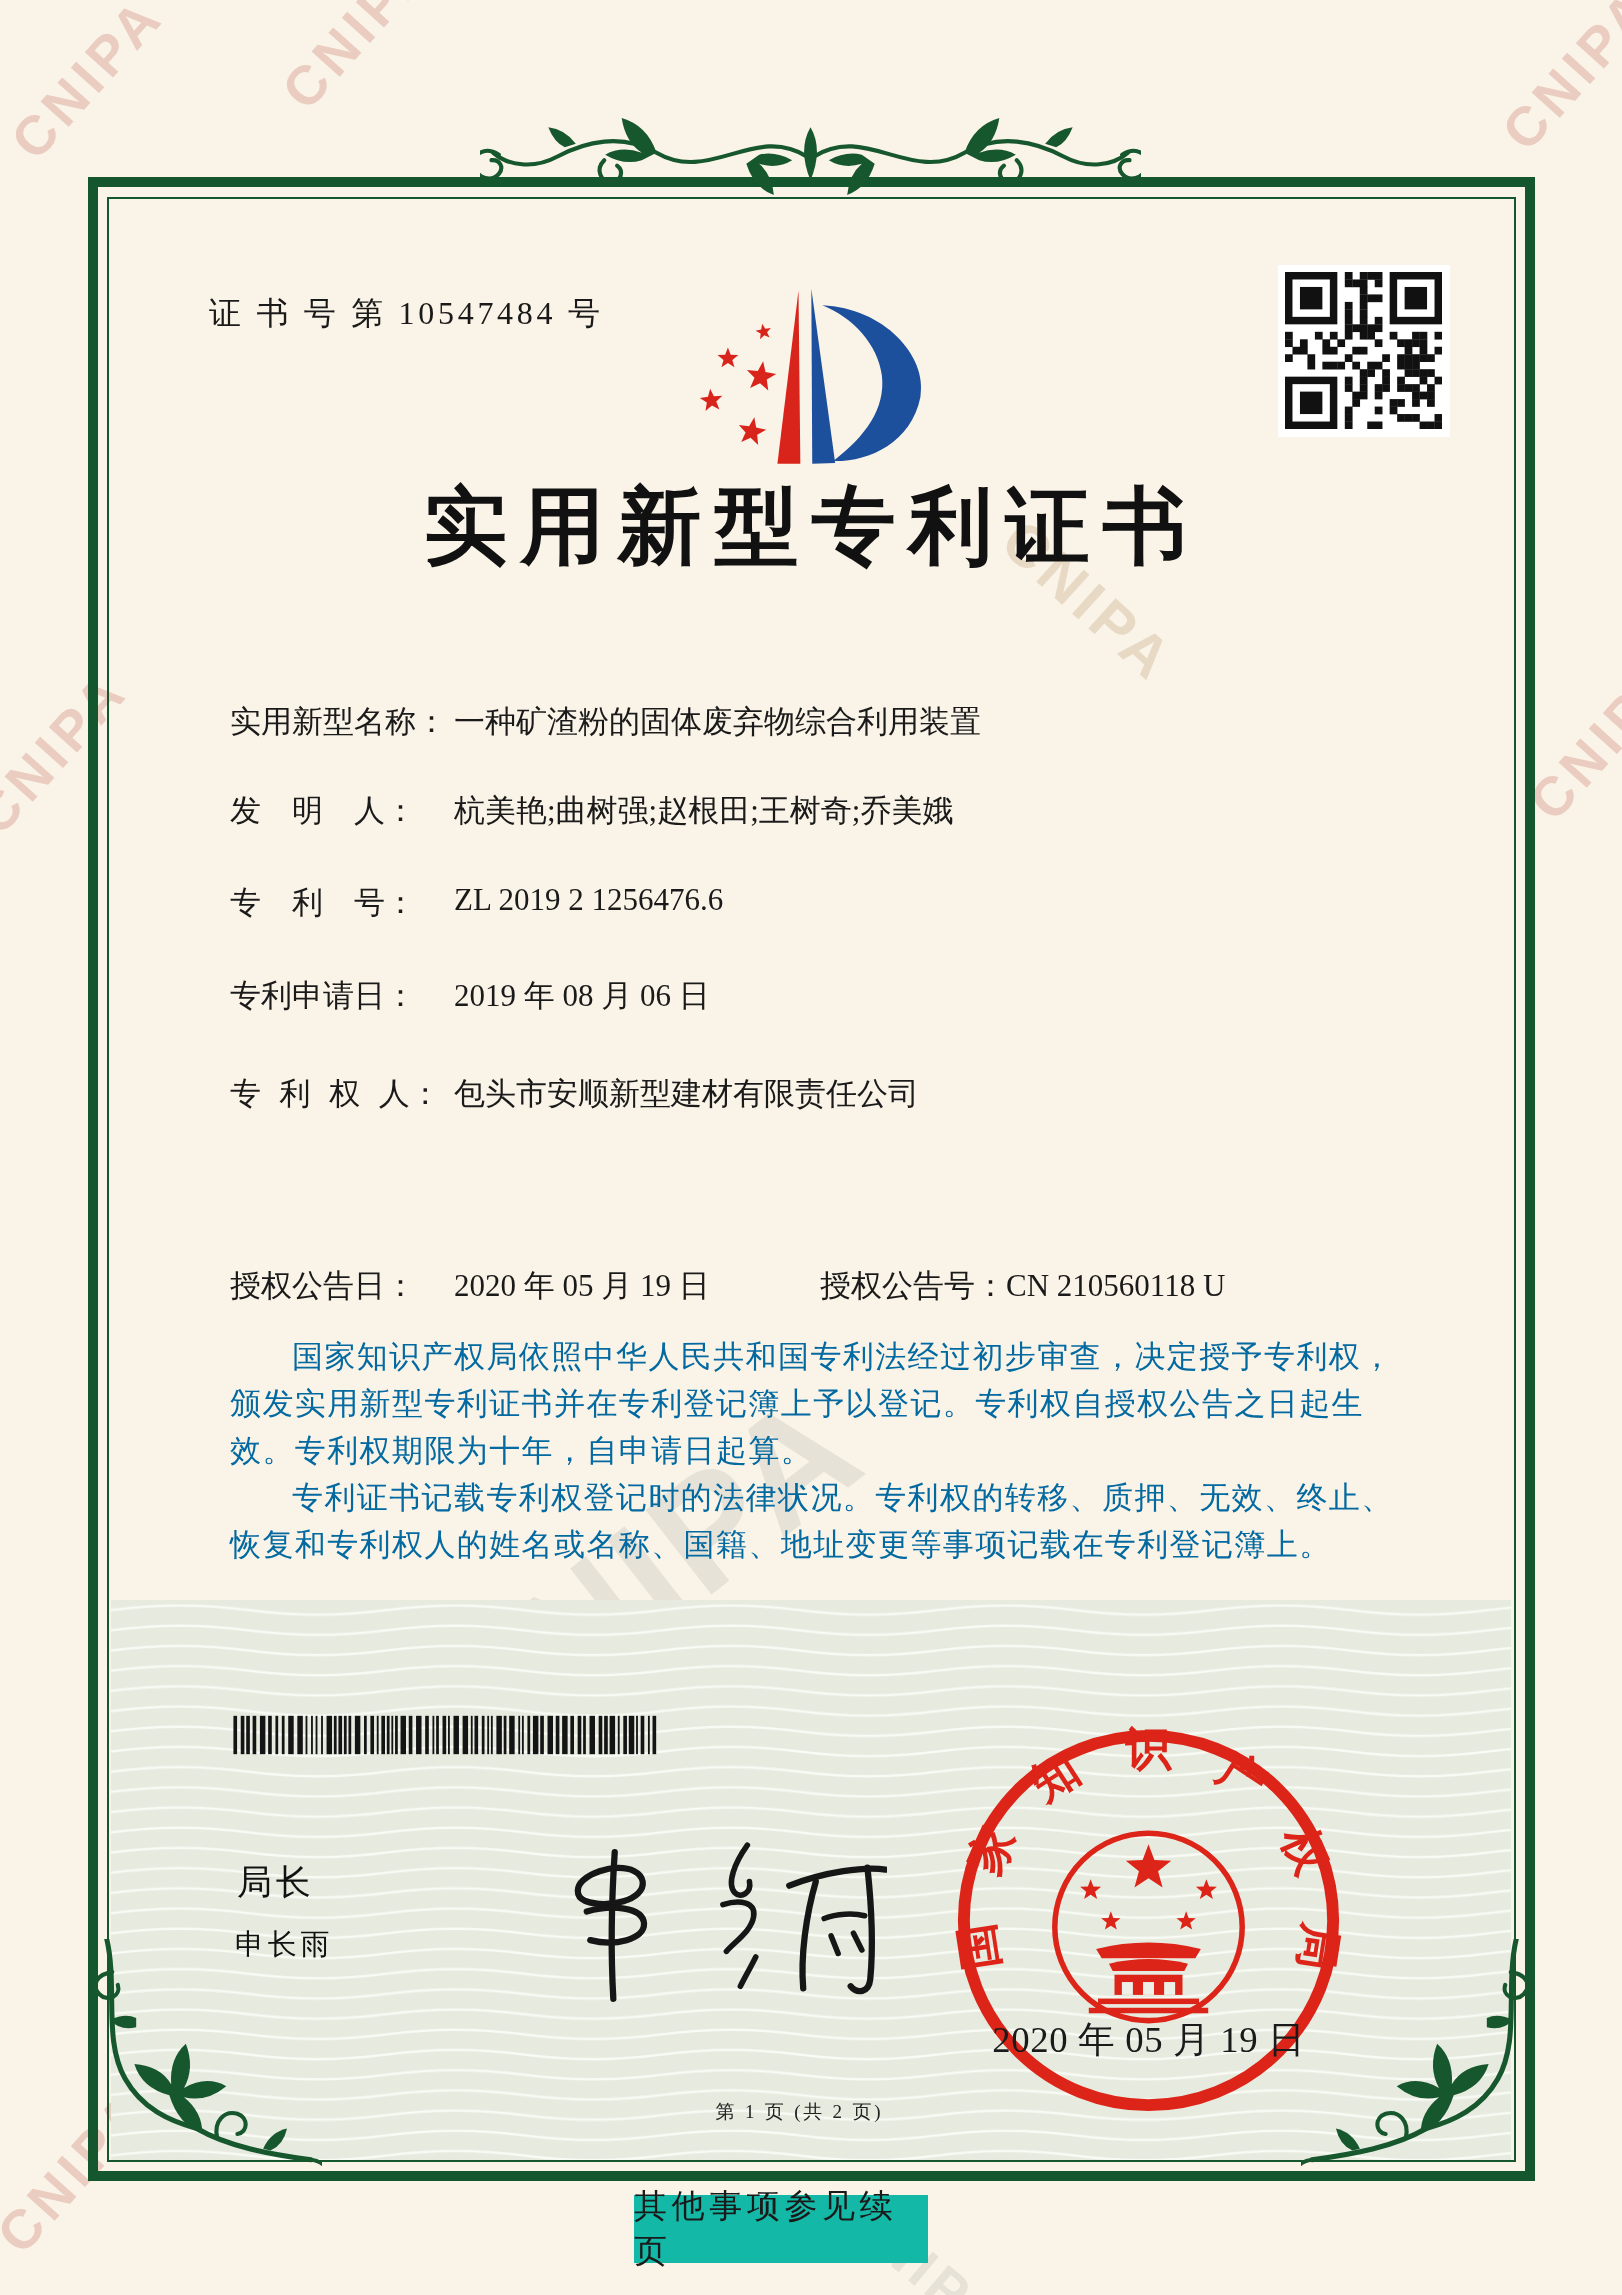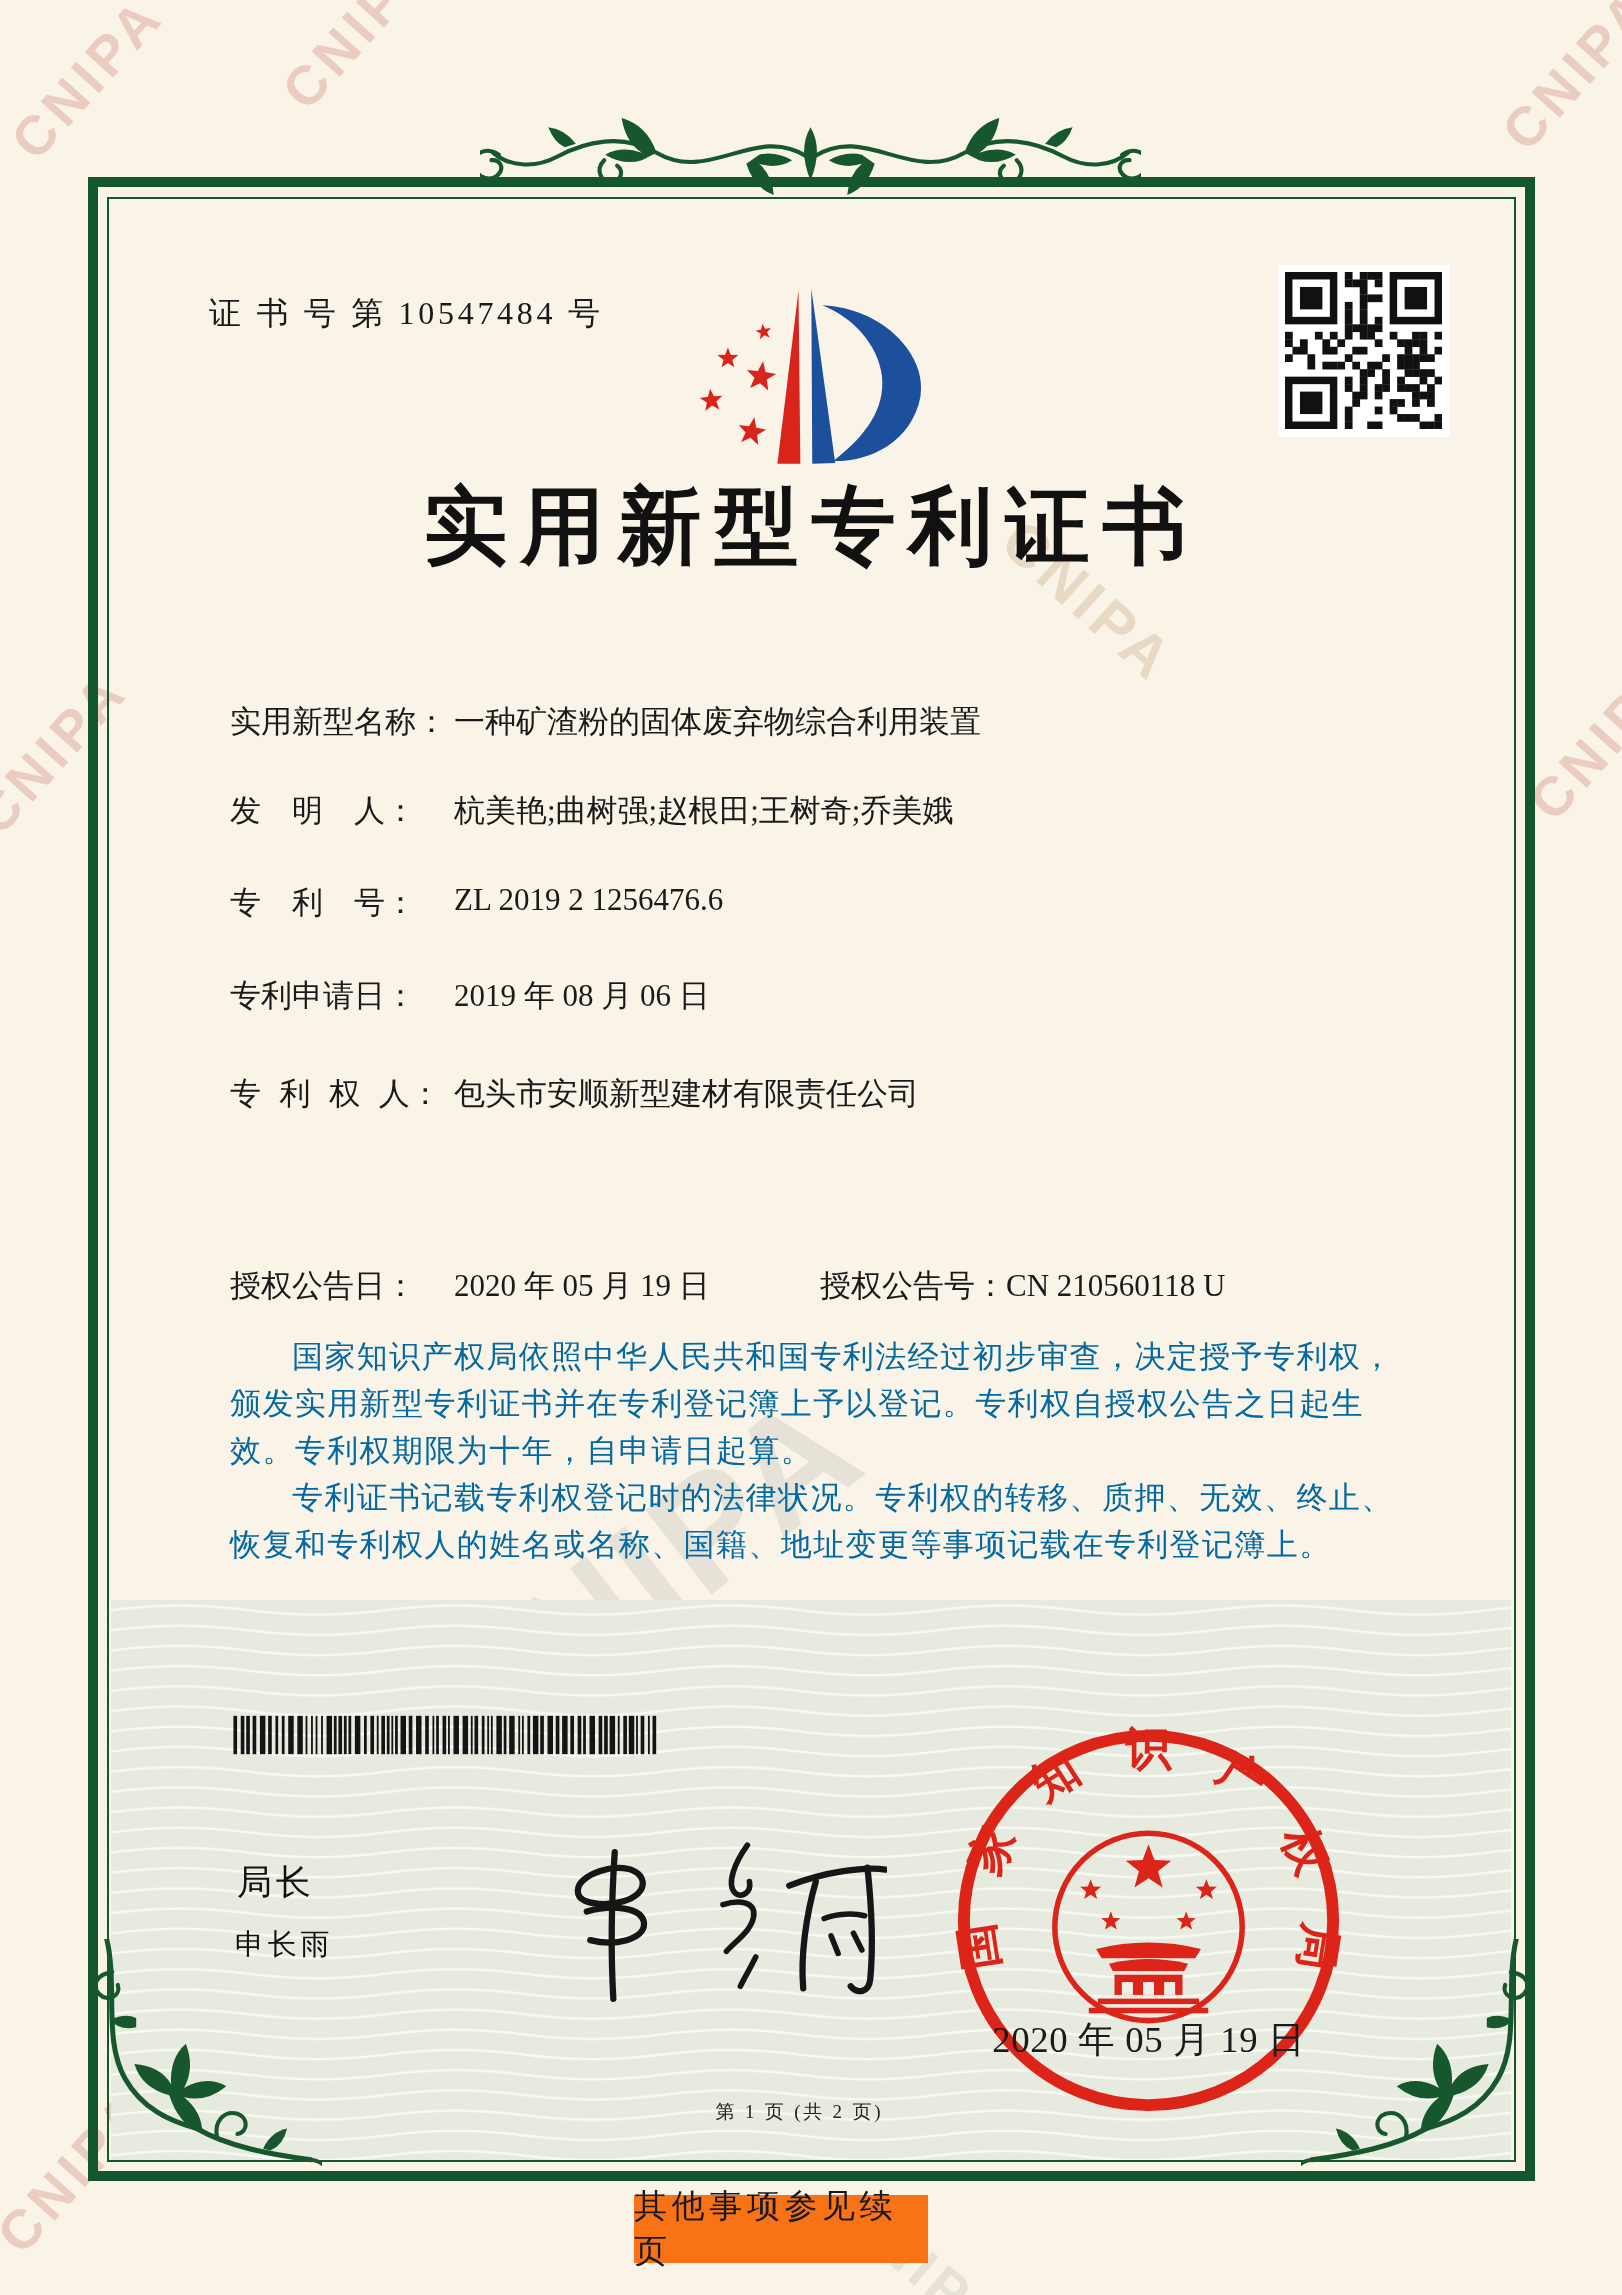--- a/index.html
+++ b/index.html
@@ -40,21 +40,21 @@
   .body-text{position:absolute;left:230px;top:1333px;width:1194px;font-size:31px;line-height:47px;color:#0369a1;letter-spacing:1.4px;}
   .body-text p{margin:0;text-indent:62px;}
 
   
   .barcode{position:absolute;left:232px;top:1714px;width:432px;height:42px;}
   .signer-title{position:absolute;left:237px;top:1859px;font-size:35px;color:#111;font-family:Liberation Serif, serif;letter-spacing:3.7px;text-align:right;}
   .signer-name{position:absolute;left:235px;top:1925px;font-size:29px;color:#111;font-family:"Liberation Sans","DejaVu Sans",sans-serif;letter-spacing:3.7px;}
   .signature{position:absolute;left:510px;top:1807px;width:377px;height:230px;}
   .seal{position:absolute;left:951px;top:1723px;width:395px;height:395px;}
   .page-footer{position:absolute;left:111px;width:1377px;top:2099px;text-align:center;font-size:19px;color:#222;letter-spacing:2.8px;}
-  .cont-box{position:absolute;left:634px;top:2195px;width:294px;height:68px;background:#f97316;display:flex;align-items:center;justify-content:center;}
+  .cont-box{position:absolute;left:634px;top:2195px;width:294px;height:68px;background:#14b8a6;display:flex;align-items:center;justify-content:center;}
   .cont-box span{font-size:33px;color:#1a1a1a;letter-spacing:4.6px;}
 </style>
 </head>
 <body>
 
 <div class="page">
 
   <div id="wm-layer">
       <div class="wm" style="font-size: 55px; color: rgba(216, 158, 144, 0.45); left: 87px; top: 78px; transform: translate(-50%, -50%) rotate(-48deg);">CNIPA</div>
       <div class="wm" style="font-size: 55px; color: rgba(216, 158, 144, 0.45); left: 358px; top: 27.5px; transform: translate(-50%, -50%) rotate(-48deg);">CNIPA</div>

